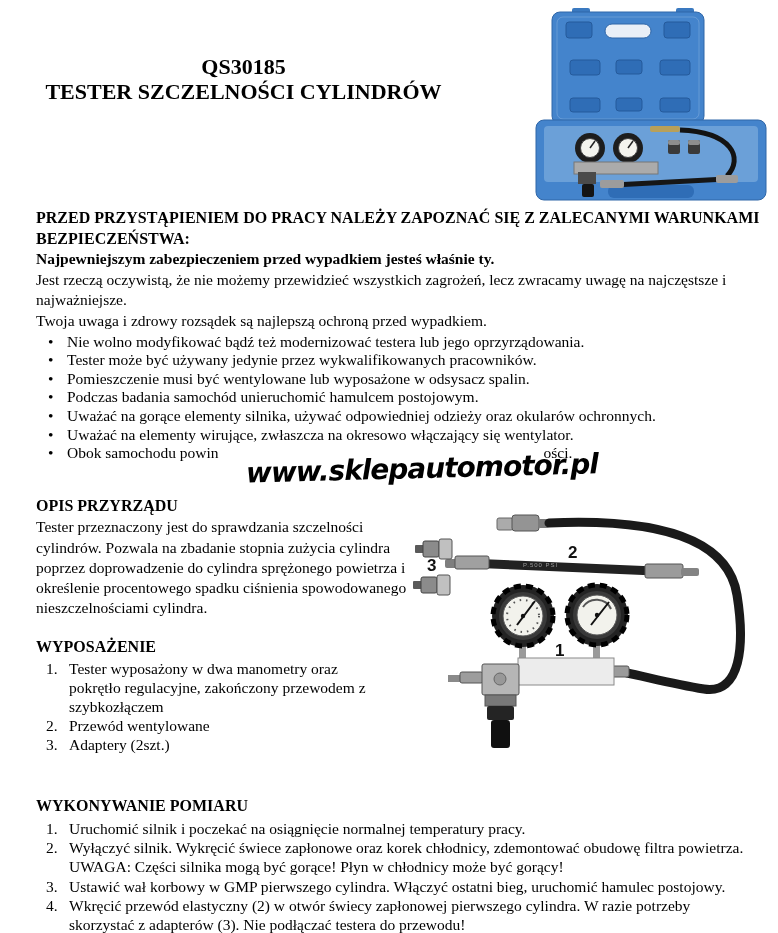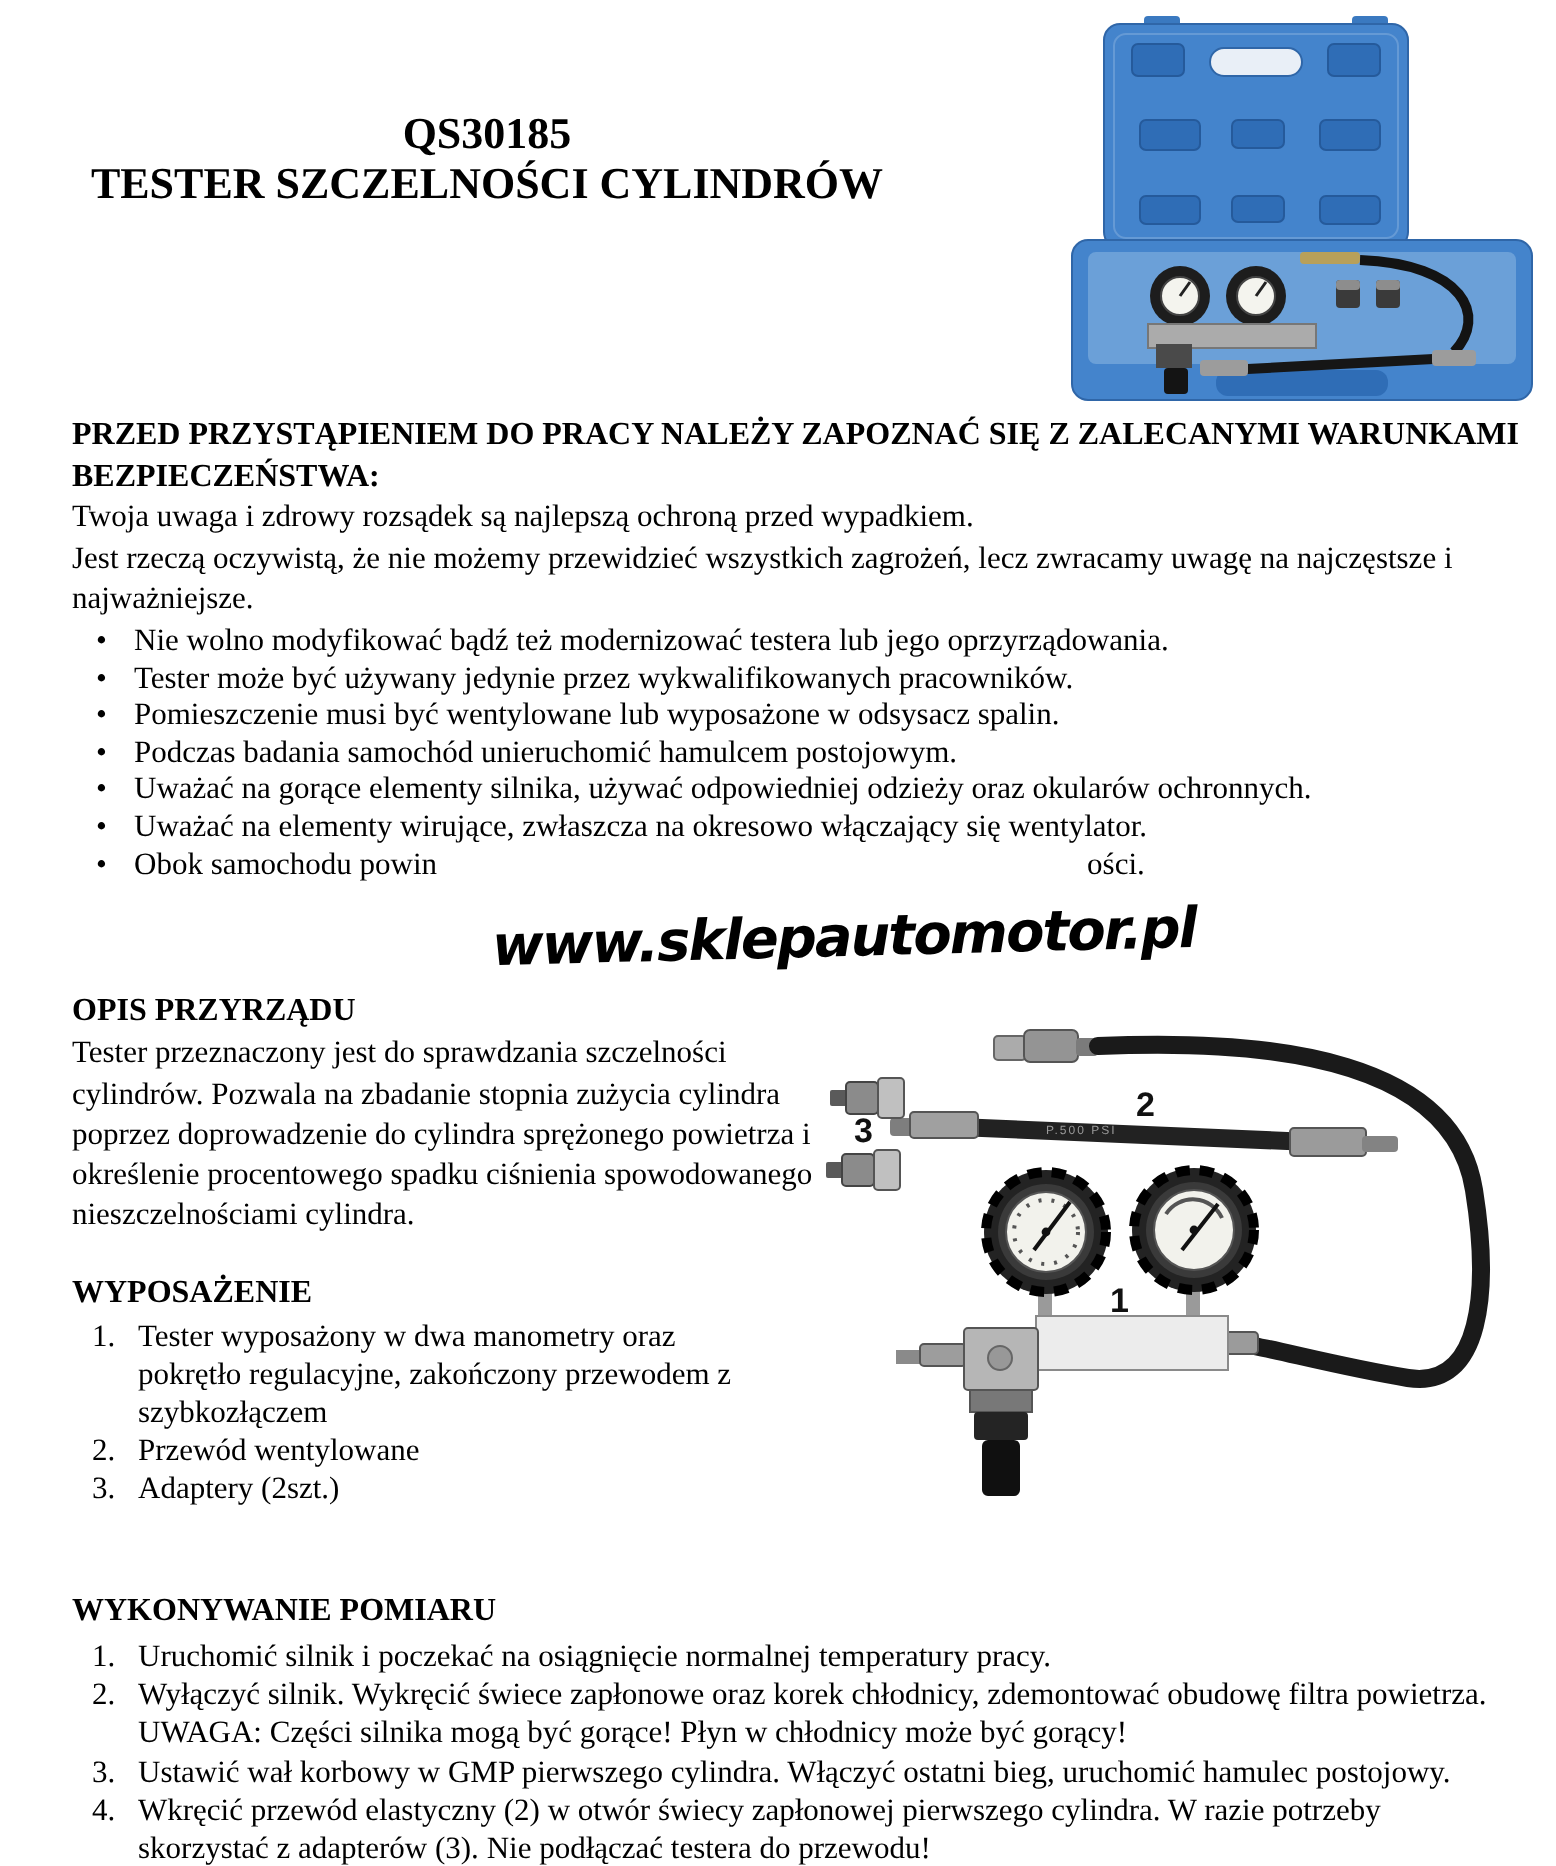--- a/index.html
+++ b/index.html
@@ -89,22 +89,23 @@
       <circle cx="98" cy="140" r="9.5" fill="#f4f4ee" stroke="#444"></circle>
       <line x1="98" y1="140" x2="103" y2="133" stroke="#222" stroke-width="1.5"></line>
       <rect x="44" y="154" width="84" height="12" fill="#ababab" stroke="#777"></rect>
       <rect x="48" y="164" width="18" height="12" fill="#4a4a4a"></rect>
       <rect x="52" y="176" width="12" height="13" rx="2" fill="#141414"></rect>
     </svg>
   </div>
 
   <section id="sec-safety" class="abs">
     <p class="h">PRZED PRZYSTĄPIENIEM DO PRACY NALEŻY ZAPOZNAĆ SIĘ Z ZALECANYMI WARUNKAMI BEZPIECZEŃSTWA:</p>
+    <p class="h" style="font-size:15.5px;">Najpewniejszym zabezpieczeniem przed wypadkiem jesteś właśnie ty.</p>
+    <p>Jest rzeczą oczywistą, że nie możemy przewidzieć wszystkich zagrożeń, lecz zwracamy uwagę na najczęstsze i najważniejsze.</p>
     <p>Twoja uwaga i zdrowy rozsądek są najlepszą ochroną przed wypadkiem.</p>
-    <p>Jest rzeczą oczywistą, że nie możemy przewidzieć wszystkich zagrożeń, lecz zwracamy uwagę na najczęstsze i najważniejsze.</p>
     <div class="bullets">
       <div class="li">
           <span class="dot">•</span>
           <span>Nie wolno modyfikować bądź też modernizować testera lub jego oprzyrządowania.</span>
         </div>
       <div class="li">
           <span class="dot">•</span>
           <span>Tester może być używany jedynie przez wykwalifikowanych pracowników.</span>
         </div>
       <div class="li">

